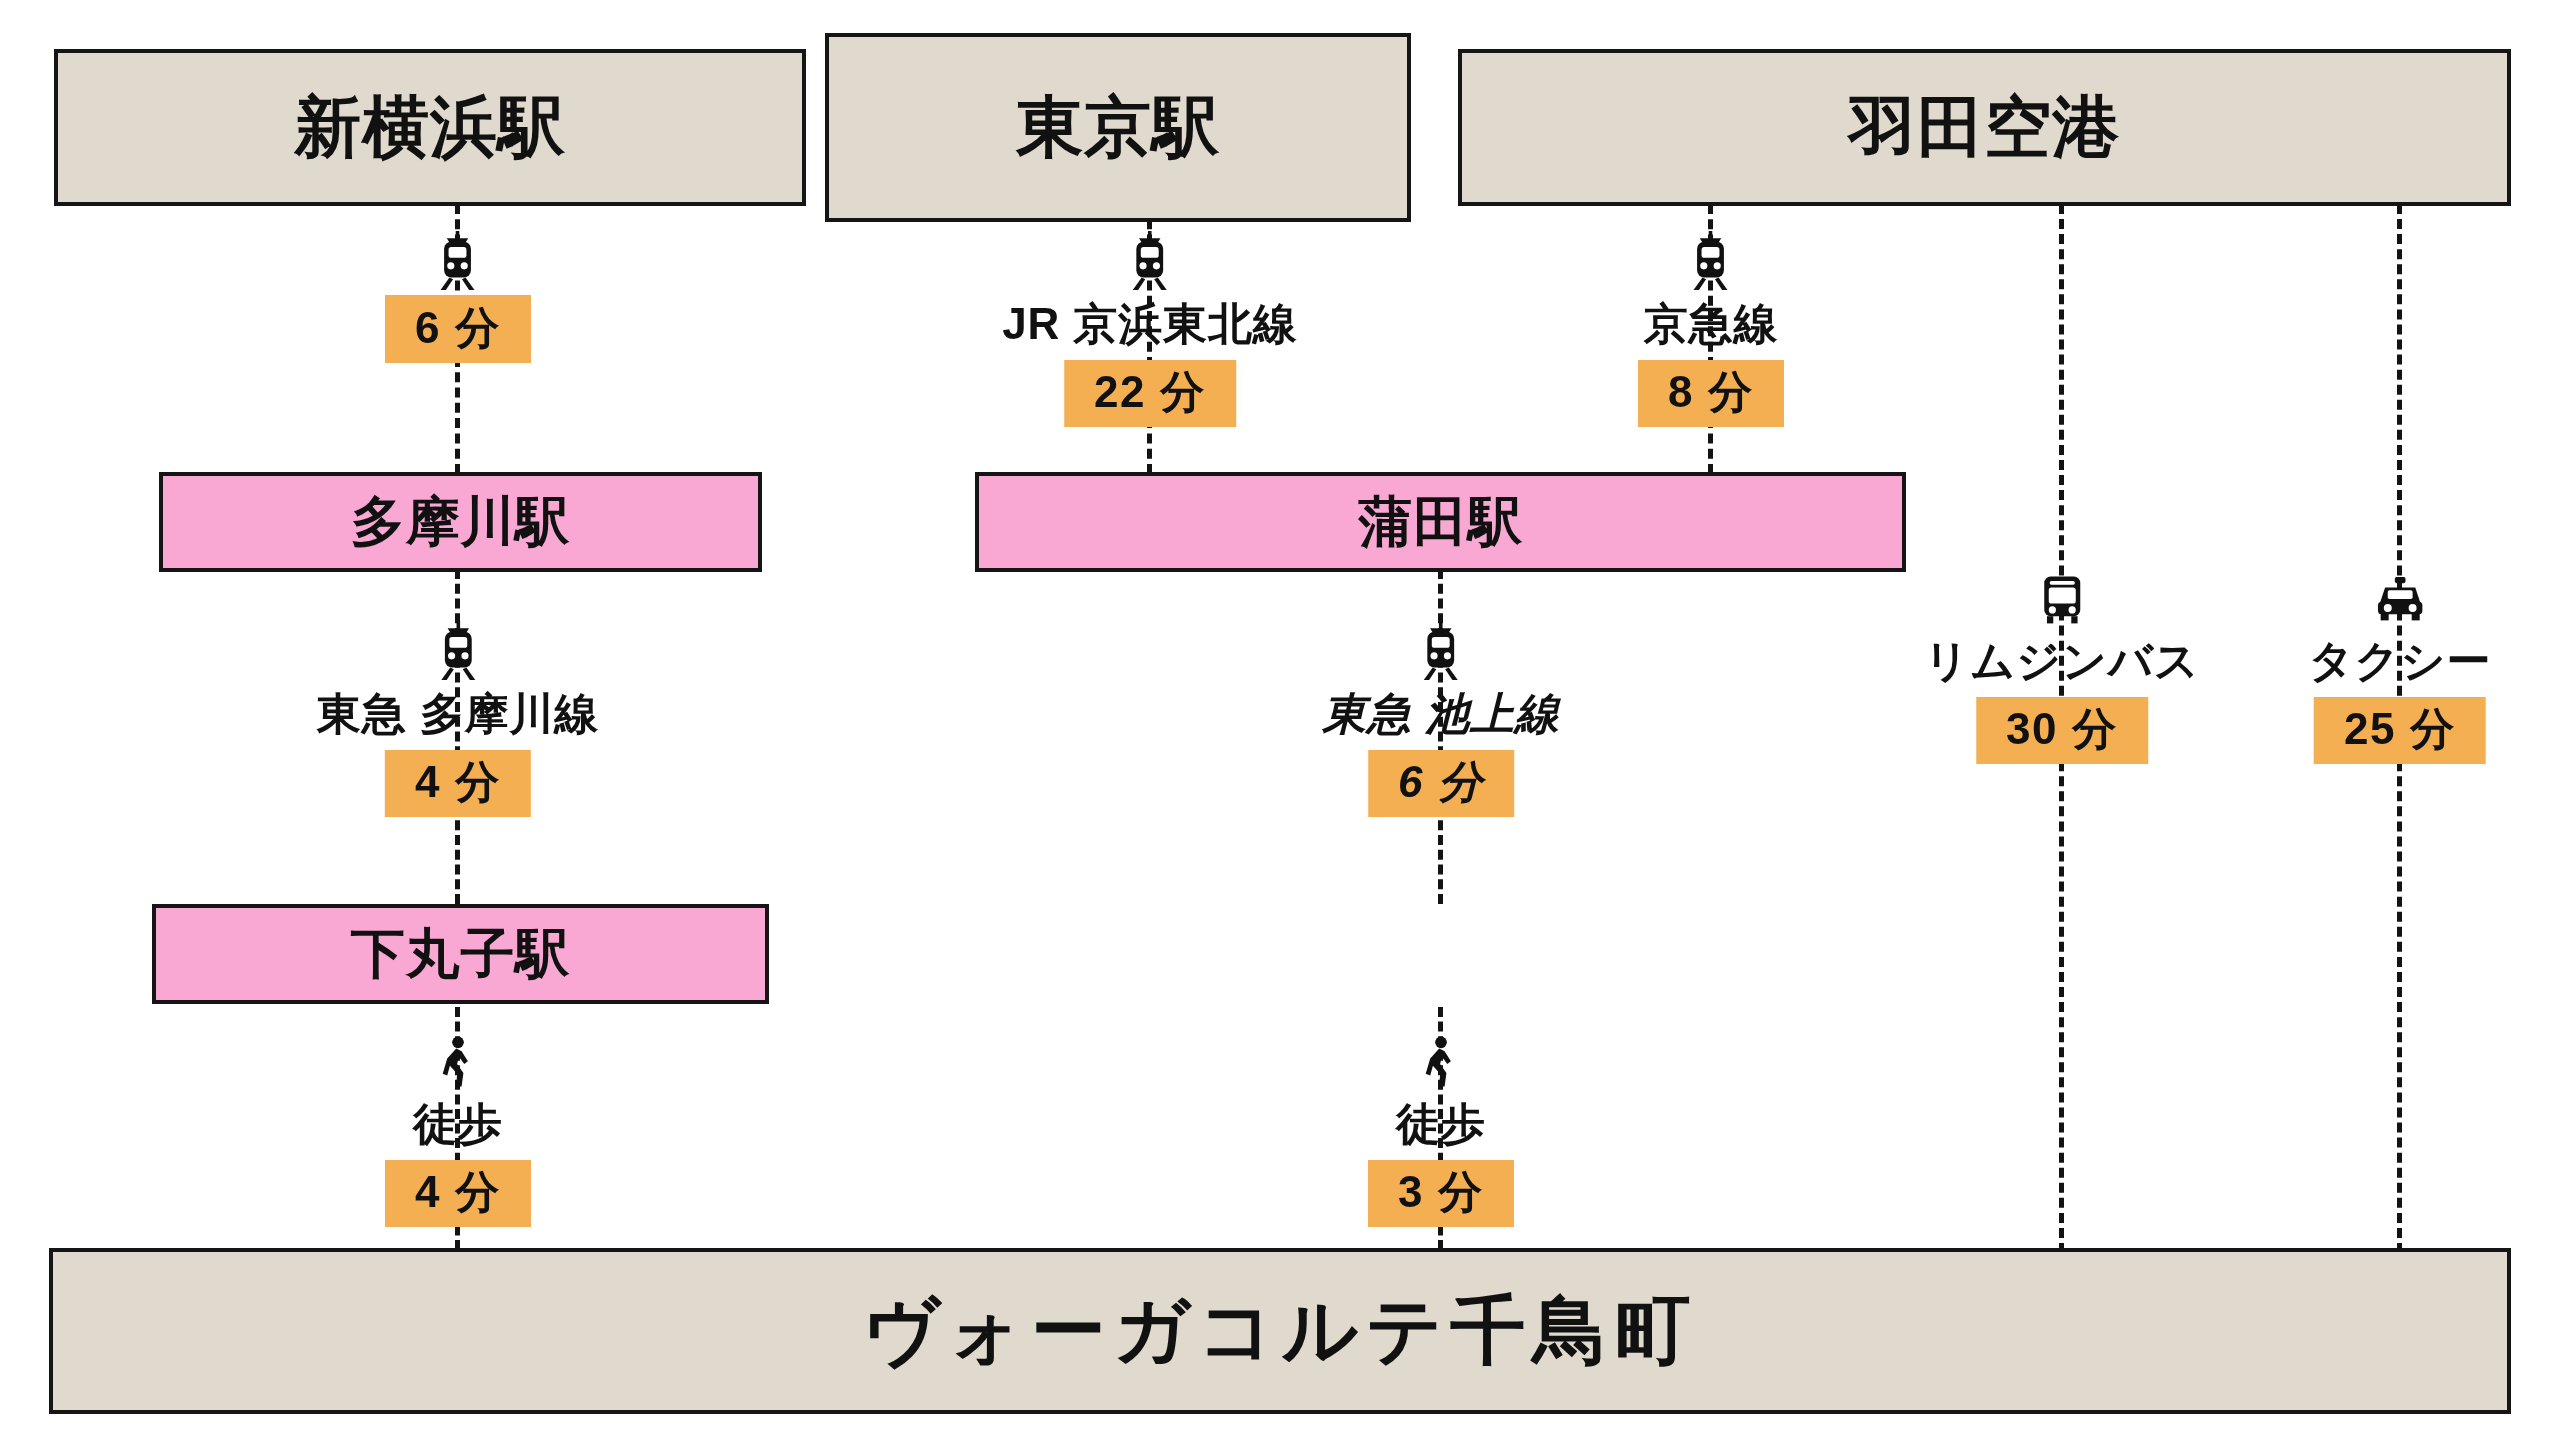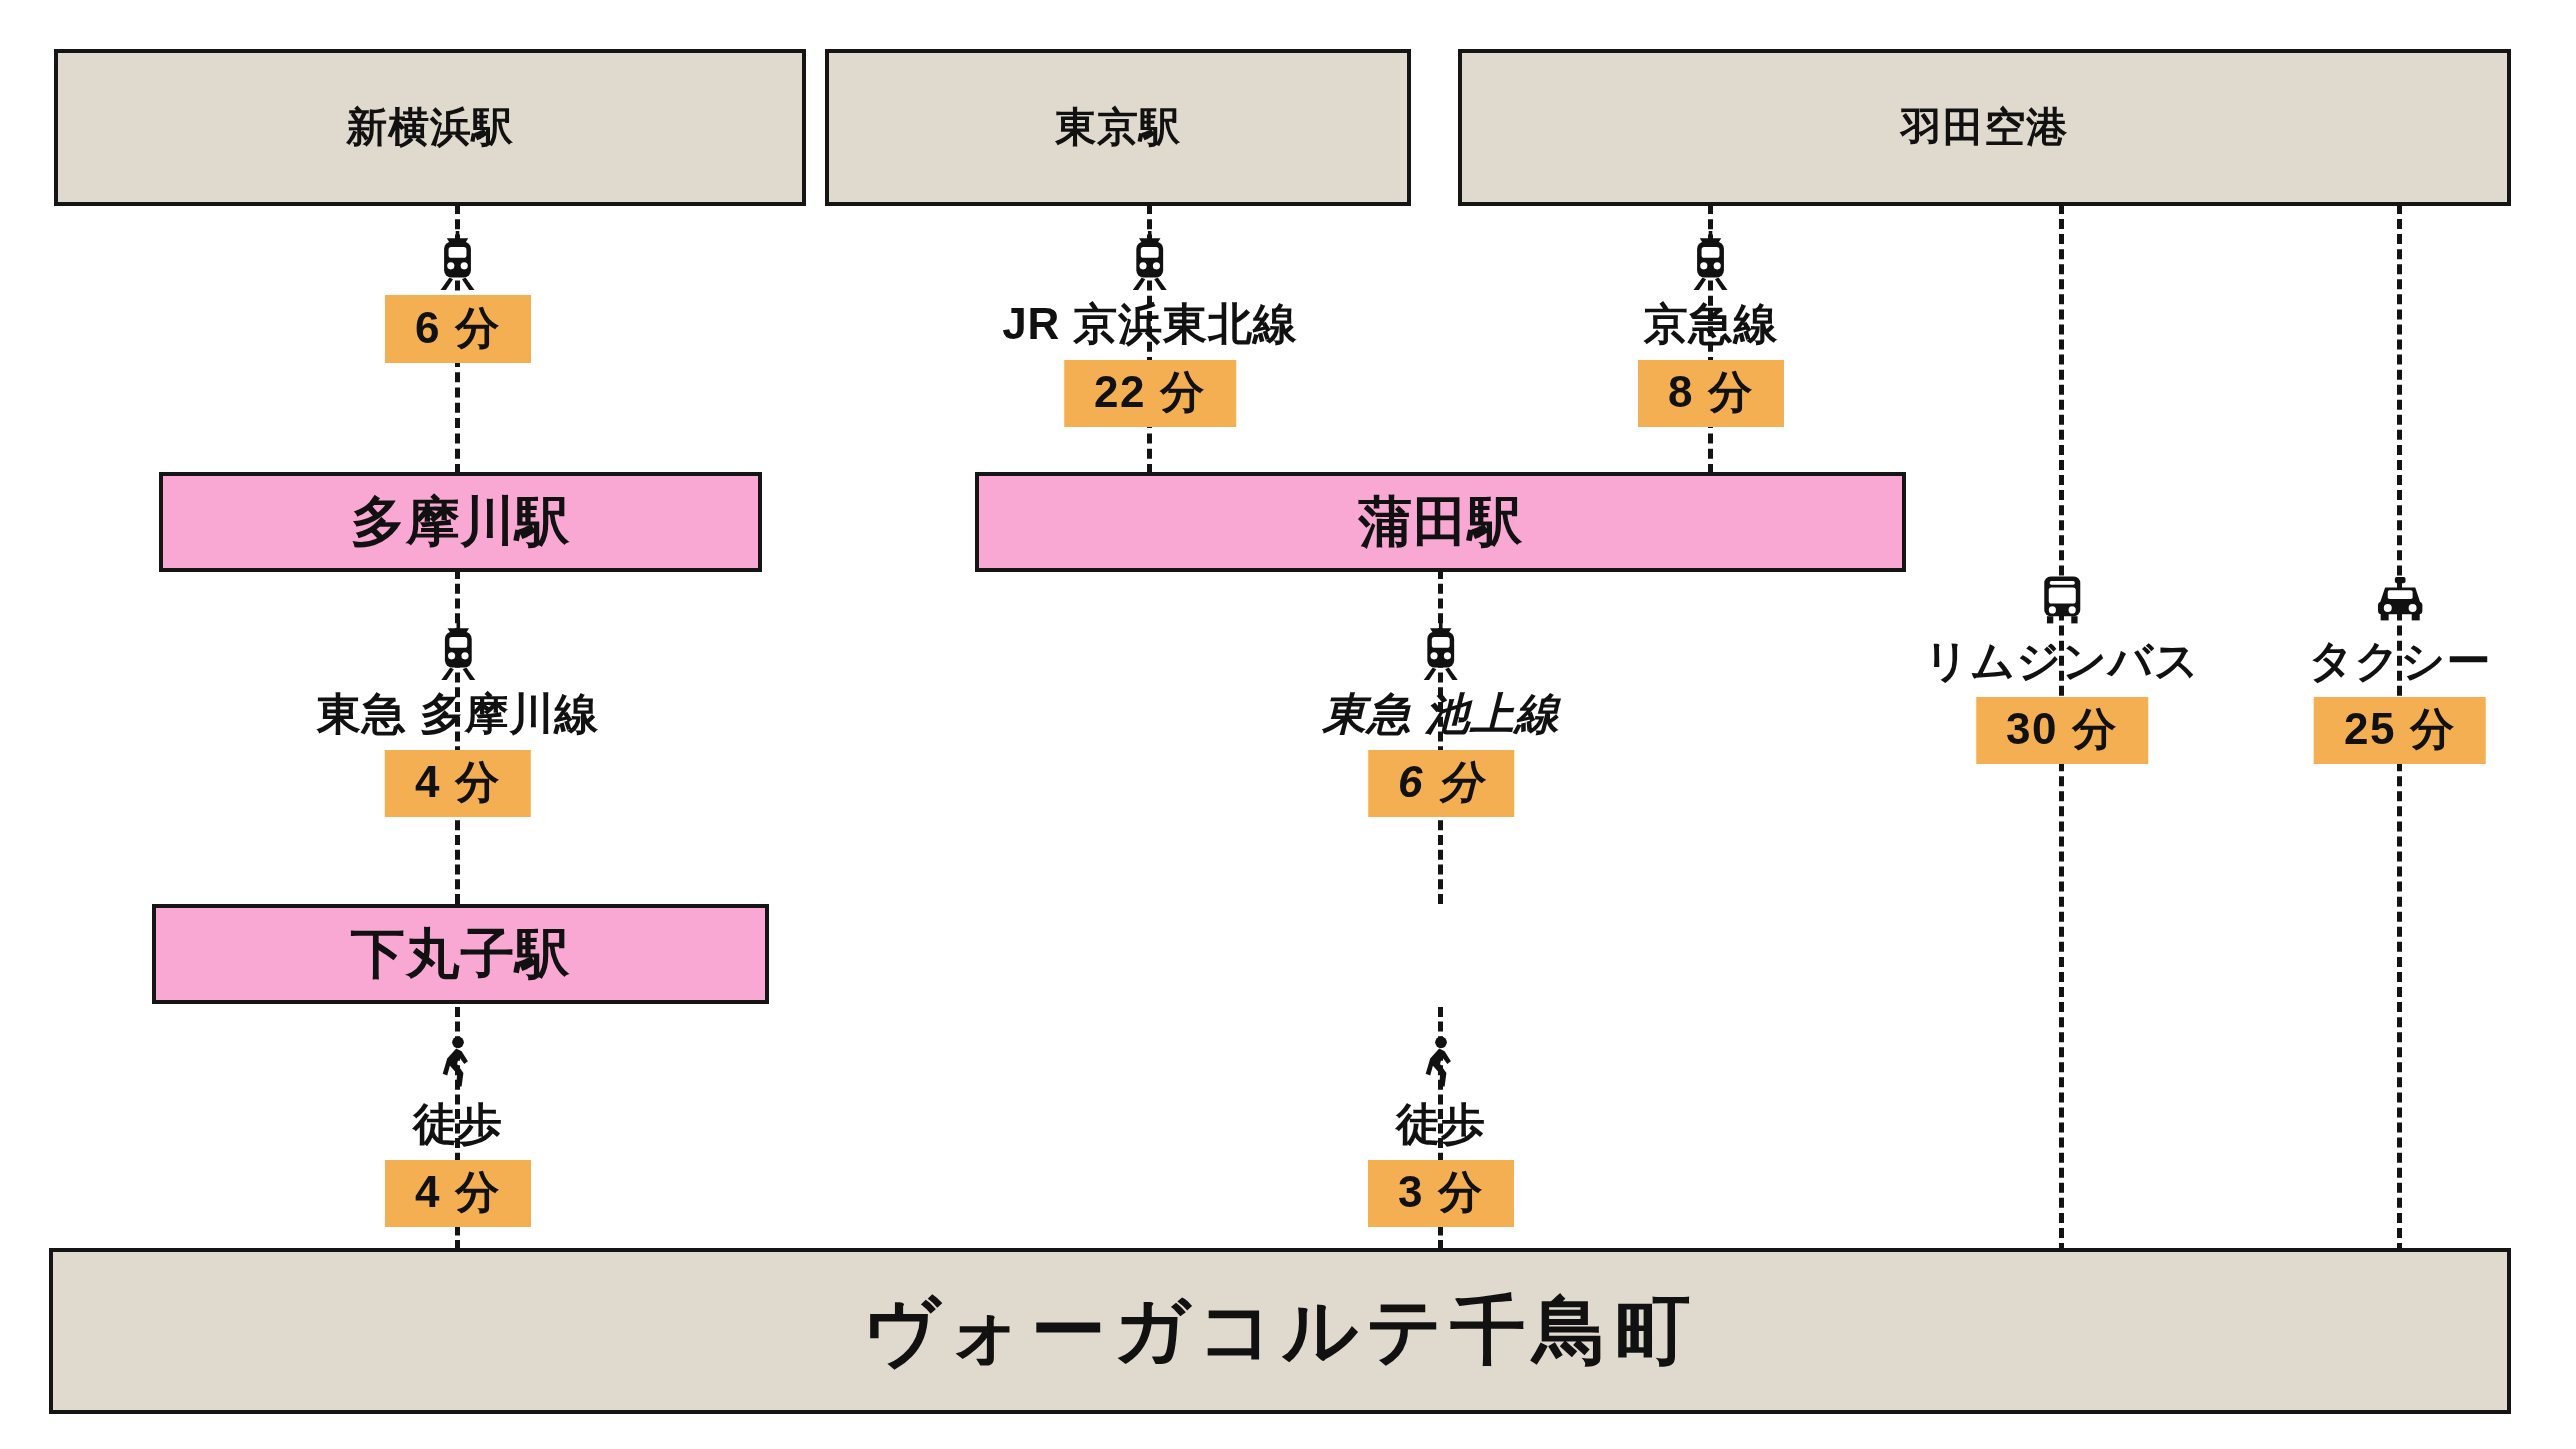--- a/index.html
+++ b/index.html
@@ -67,21 +67,21 @@
     color:#111111;
     font-size:44px;
     font-weight:700;
     line-height:1;
     padding:10.7px 30px 12.5px 30px;
     white-space:nowrap;
     letter-spacing:0.04em;
   }
 
   
-  .t-label{font-size:41px;}
+  .t-label{font-size:67px;}
   .s-label{font-size:54px;}
   .d-label{font-size:75px;letter-spacing:0.10em;}
 </style>
 </head>
 <body>
 
 <div id="stage">
 
   <div class="dash" style="left:455px;top:204px;height:270px;"></div>
   <div class="dash" style="left:455px;top:569px;height:335px;"></div>
@@ -92,21 +92,21 @@
   <div class="dash" style="left:1438px;top:569px;height:335px;"></div>
   <div class="dash" style="left:1438px;top:1007px;height:243px;"></div>
 
   <div class="dash" style="left:2059px;top:204px;height:1049px;"></div>
   <div class="dash" style="left:2397px;top:204px;height:1049px;"></div>
 
   <div class="box terminal" style="left:54px;top:49px;width:752px;height:157px;">
     <span class="t-label">新横浜駅</span>
   </div>
 
-  <div class="box terminal" style="left:825px;top:49px;width:586px;height:157px;">
+  <div class="box terminal" style="left:825px;top:33px;width:586px;height:189px;">
     <span class="t-label">東京駅</span>
   </div>
 
   <div class="box terminal" style="left:1458px;top:49px;width:1053px;height:157px;">
     <span class="t-label">羽田空港</span>
   </div>
 
   <div class="seg" style="left:458px;top:231px;">
     <span class="icon">
       <svg width="47" height="59" viewBox="0 0 52 66" aria-hidden="true">

